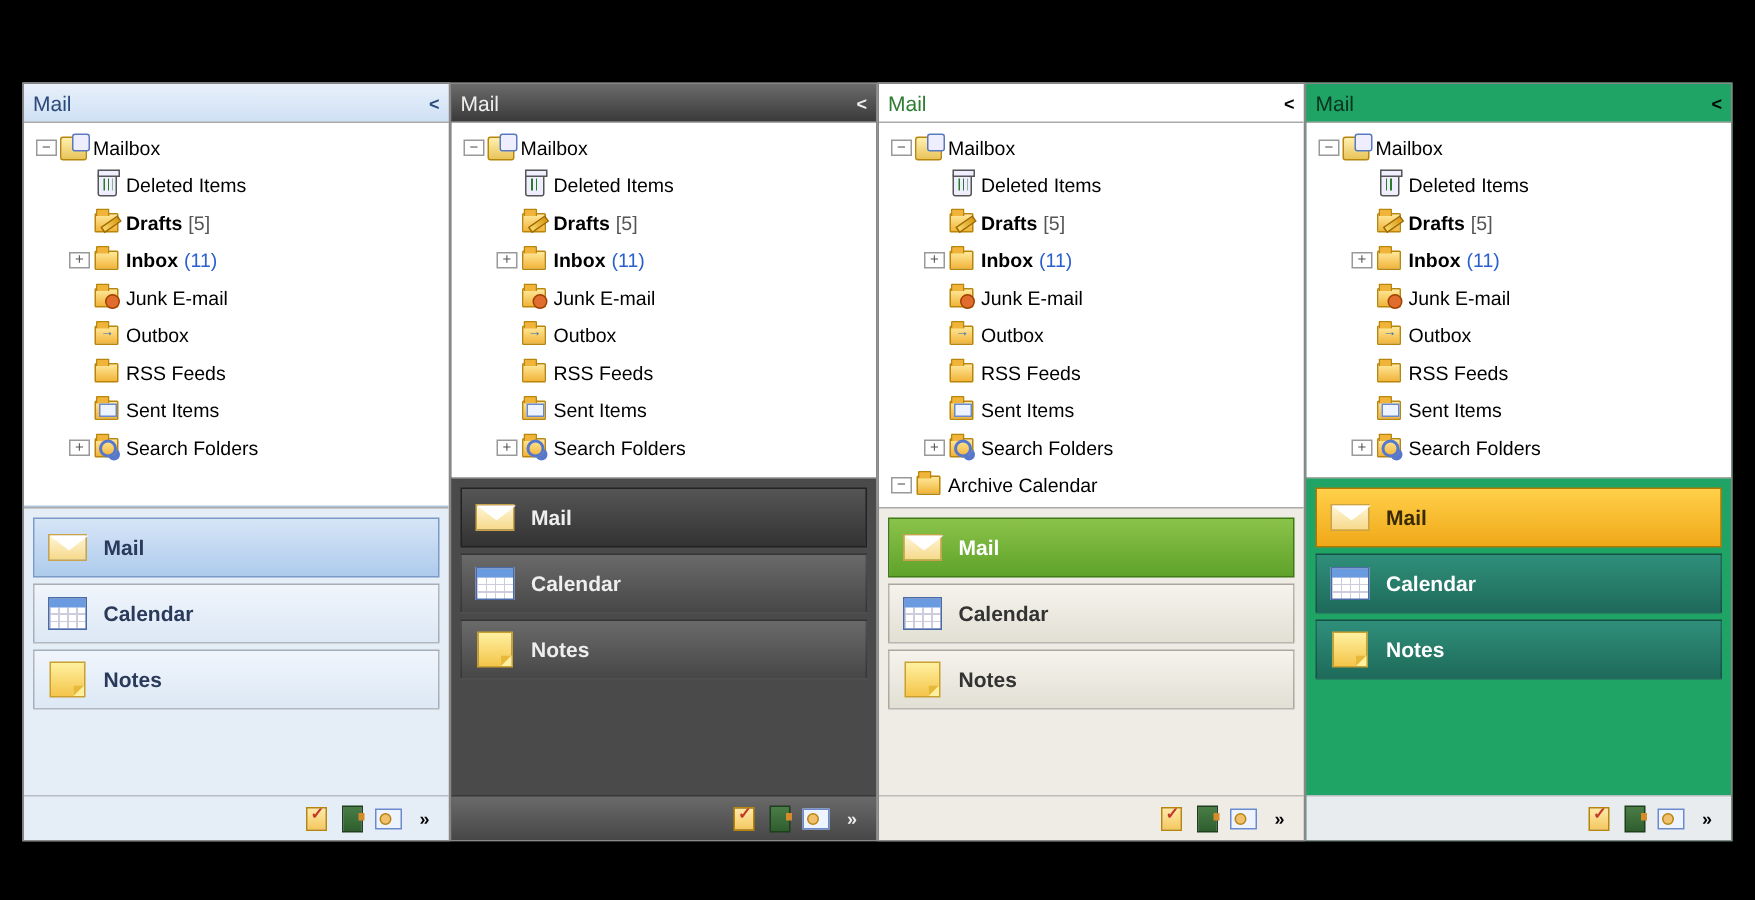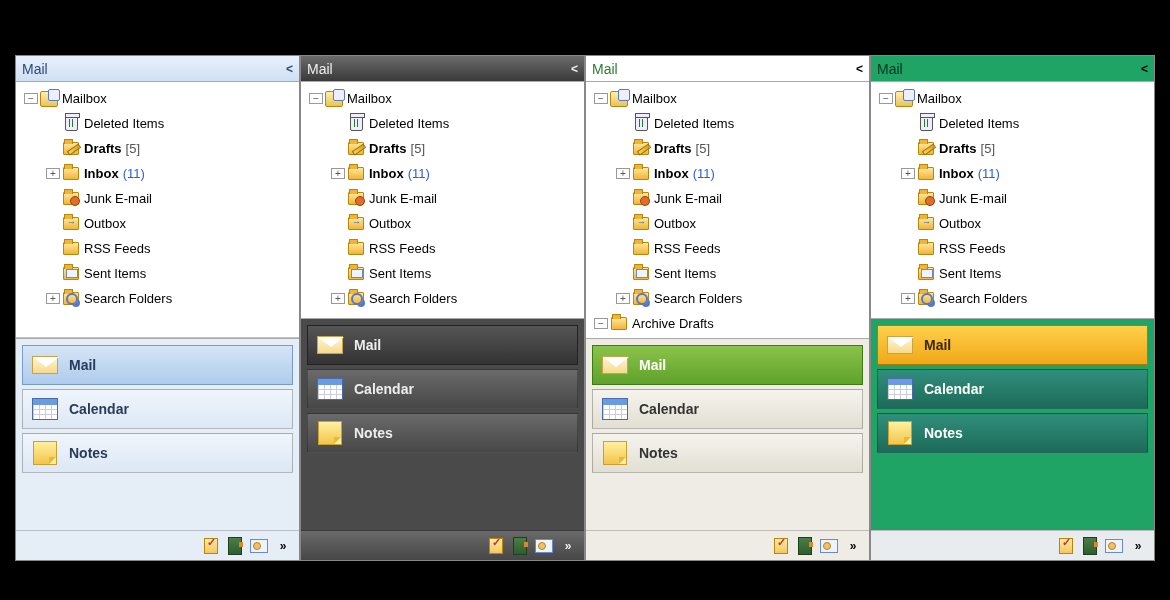--- a/index.html
+++ b/index.html
@@ -378,21 +378,21 @@
           <span class="ic">
             <span class="folder-y magnify" style="position:relative"></span>
           </span>
           <span>Search Folders</span>
         </div>
       <div class="tree-row indent1">
           <span class="tw">−</span>
           <span class="ic">
             <span class="folder-y" style="position:relative"></span>
           </span>
-          <span>Archive Drafts</span>
+          <span>Archive Calendar</span>
         </div>
     </div>
     <div class="nav">
       <div class="nav-btn sel">
           <span class="ni">
             <span class="mailico"></span>
           </span>
           <span>Mail</span>
         </div>
       <div class="nav-btn">

